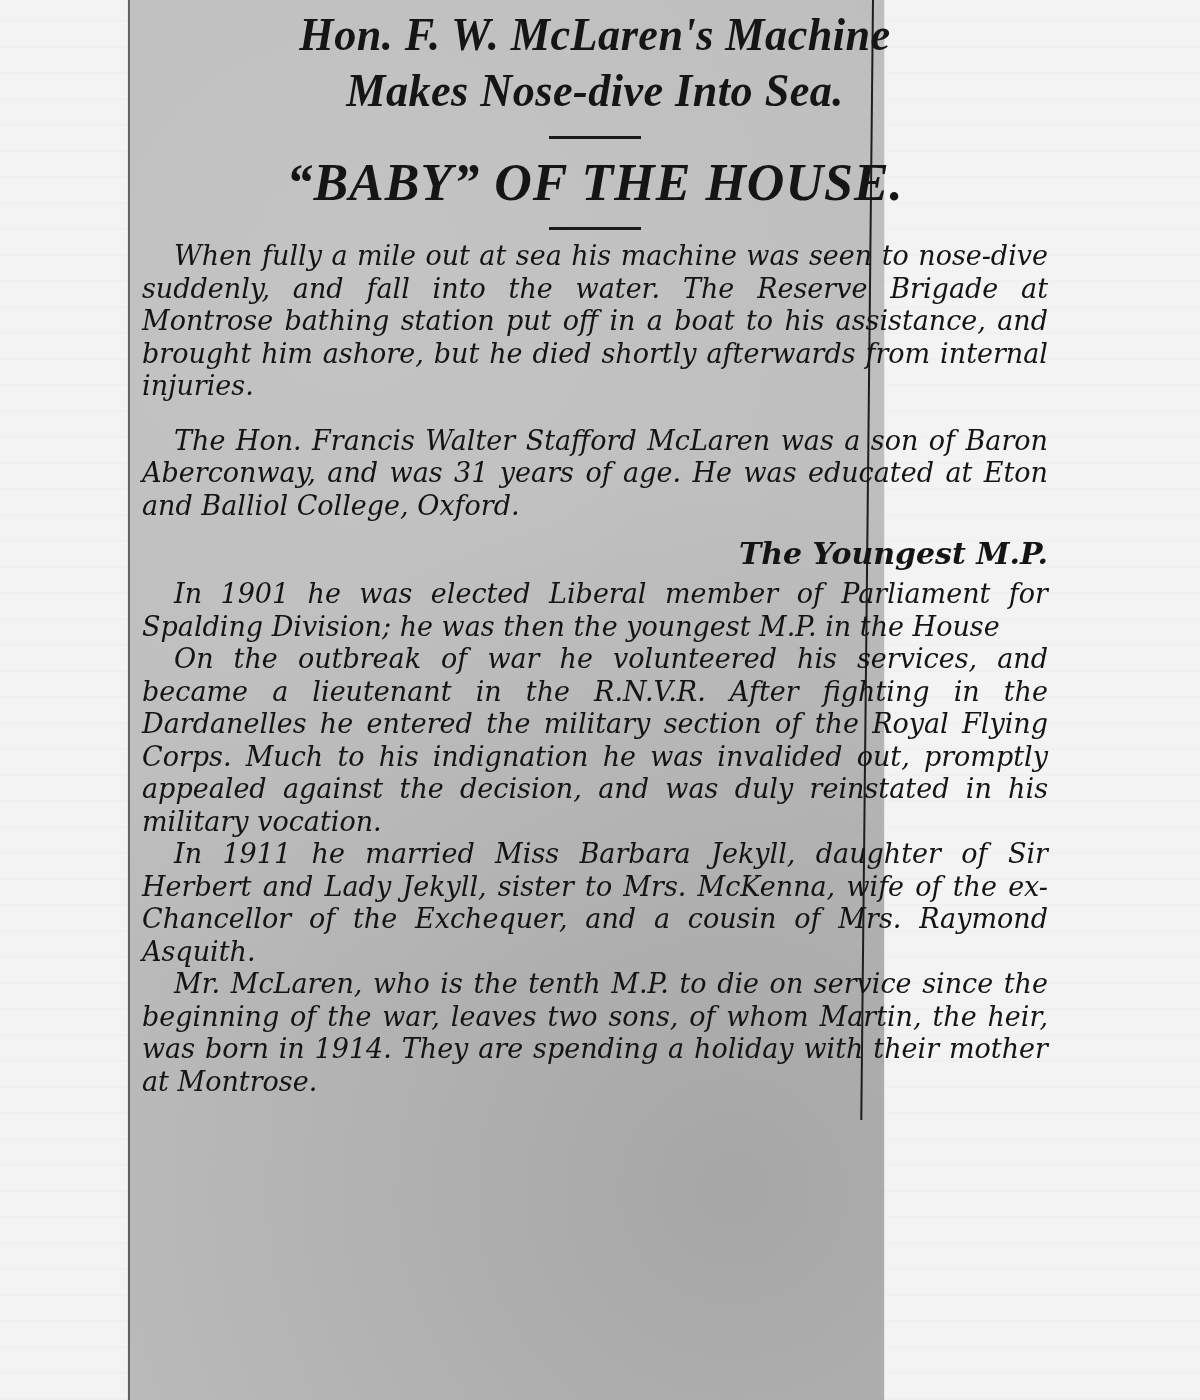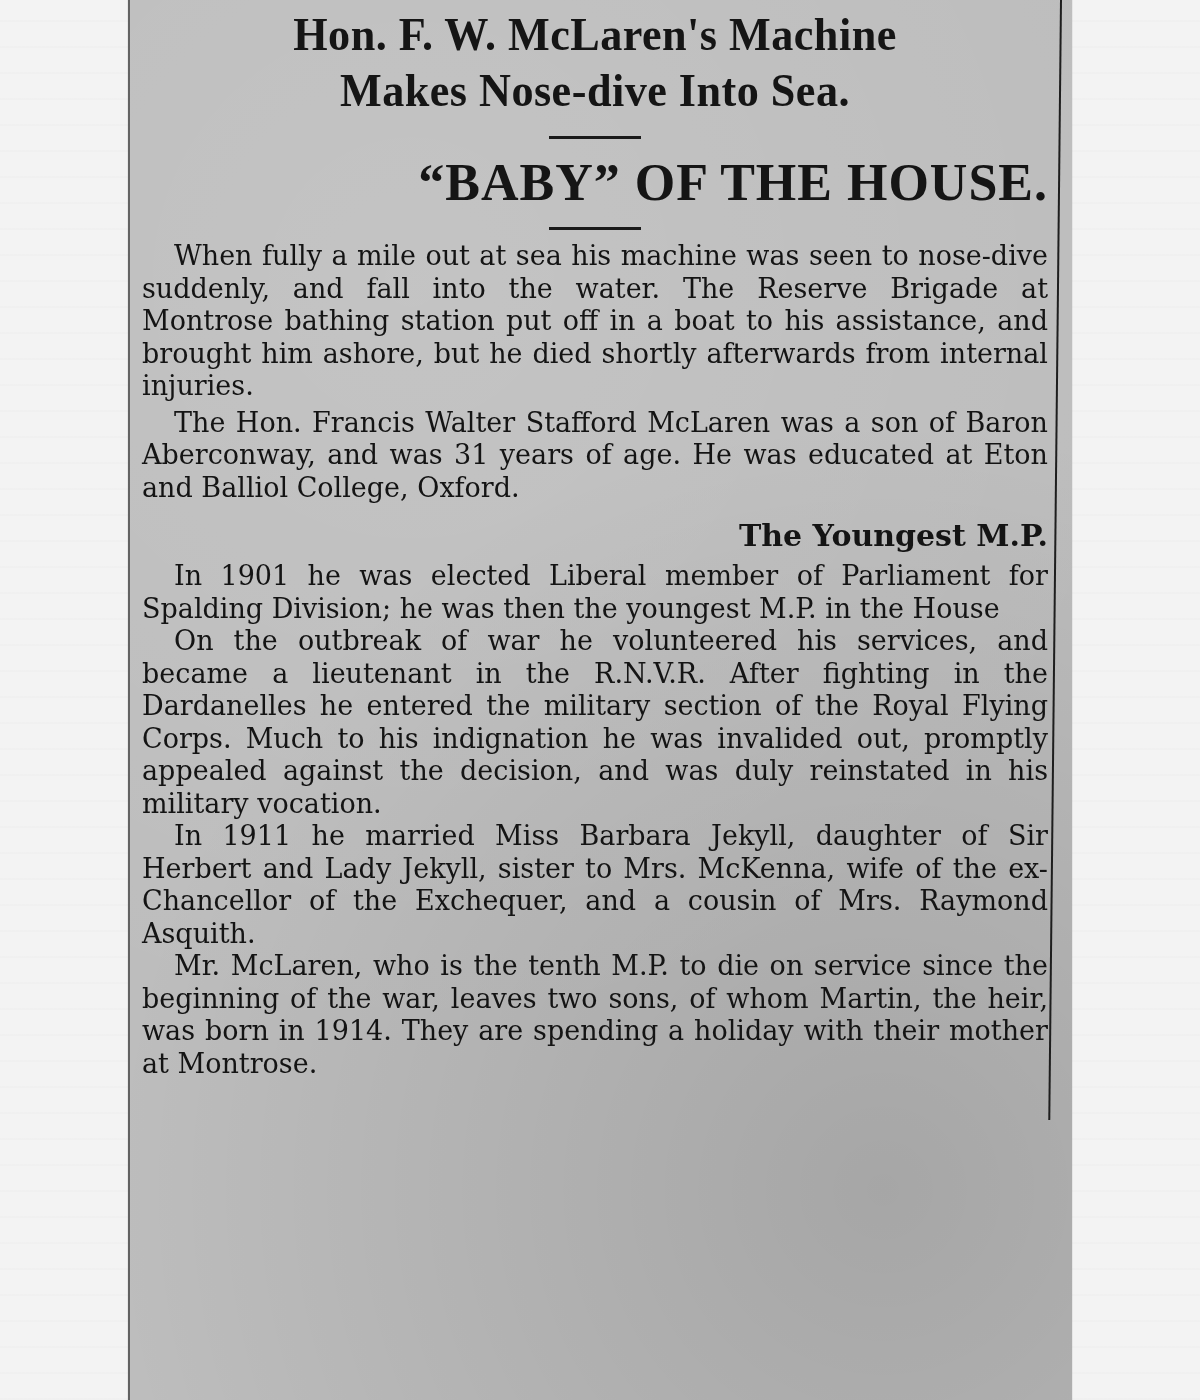--- a/index.html
+++ b/index.html
@@ -18,27 +18,28 @@
     position: absolute;
     inset: 0;
     background:
       repeating-linear-gradient(0deg, rgba(0,0,0,0.012) 0px, rgba(0,0,0,0.012) 2px, rgba(255,255,255,0) 2px, rgba(255,255,255,0) 26px),
       #f3f3f3;
   }
   .clipping {
     position: absolute;
     left: 128px;
     top: 0;
-    width: 944px;
+    width: 756px;
     height: 1400px;
     background:
       radial-gradient(circle at 30% 20%, rgba(255,255,255,0.10), rgba(0,0,0,0) 60%),
       radial-gradient(circle at 80% 85%, rgba(0,0,0,0.12), rgba(0,0,0,0) 55%),
       #bdbdbd;
     box-shadow: 0 0 0 1px rgba(0,0,0,0.05);
+    font-style: italic;
   }
   .border-left {
     position: absolute;
     left: 0;
     top: 0;
     width: 2px;
     height: 1400px;
     background: #3a3a3a;
     opacity: 0.7;
   }
@@ -69,21 +70,21 @@
     letter-spacing: 0.5px;
     transform: scaleX(0.94);
   }
   .rule {
     width: 92px;
     height: 3px;
     background: #1a1a1a;
     margin: 18px auto 16px auto;
   }
   .subhead {
-    text-align: right;
+    text-align: center;
     font-family: "Liberation Serif", serif;
     font-weight: bold;
     font-size: 52px;
     line-height: 56px;
     letter-spacing: 1px;
   }
   .body-text {
     font-family: "DejaVu Serif", serif;
     font-size: 27px;
     line-height: 32.5px;
@@ -91,21 +92,21 @@
     margin-top: 8px;
     color: #141414;
   }
   .para {
     margin: 0;
     text-indent: 32px;
     text-align: justify;
     text-align-last: left;
   }
   .para.gap {
-    margin-top: 4px;
+    margin-top: 22px;
   }
   .section-head {
     text-align: right;
     font-family: "DejaVu Serif", serif;
     font-weight: bold;
     font-size: 30px;
     line-height: 36px;
     margin: 14px 0 6px 0;
   }
 </style>

